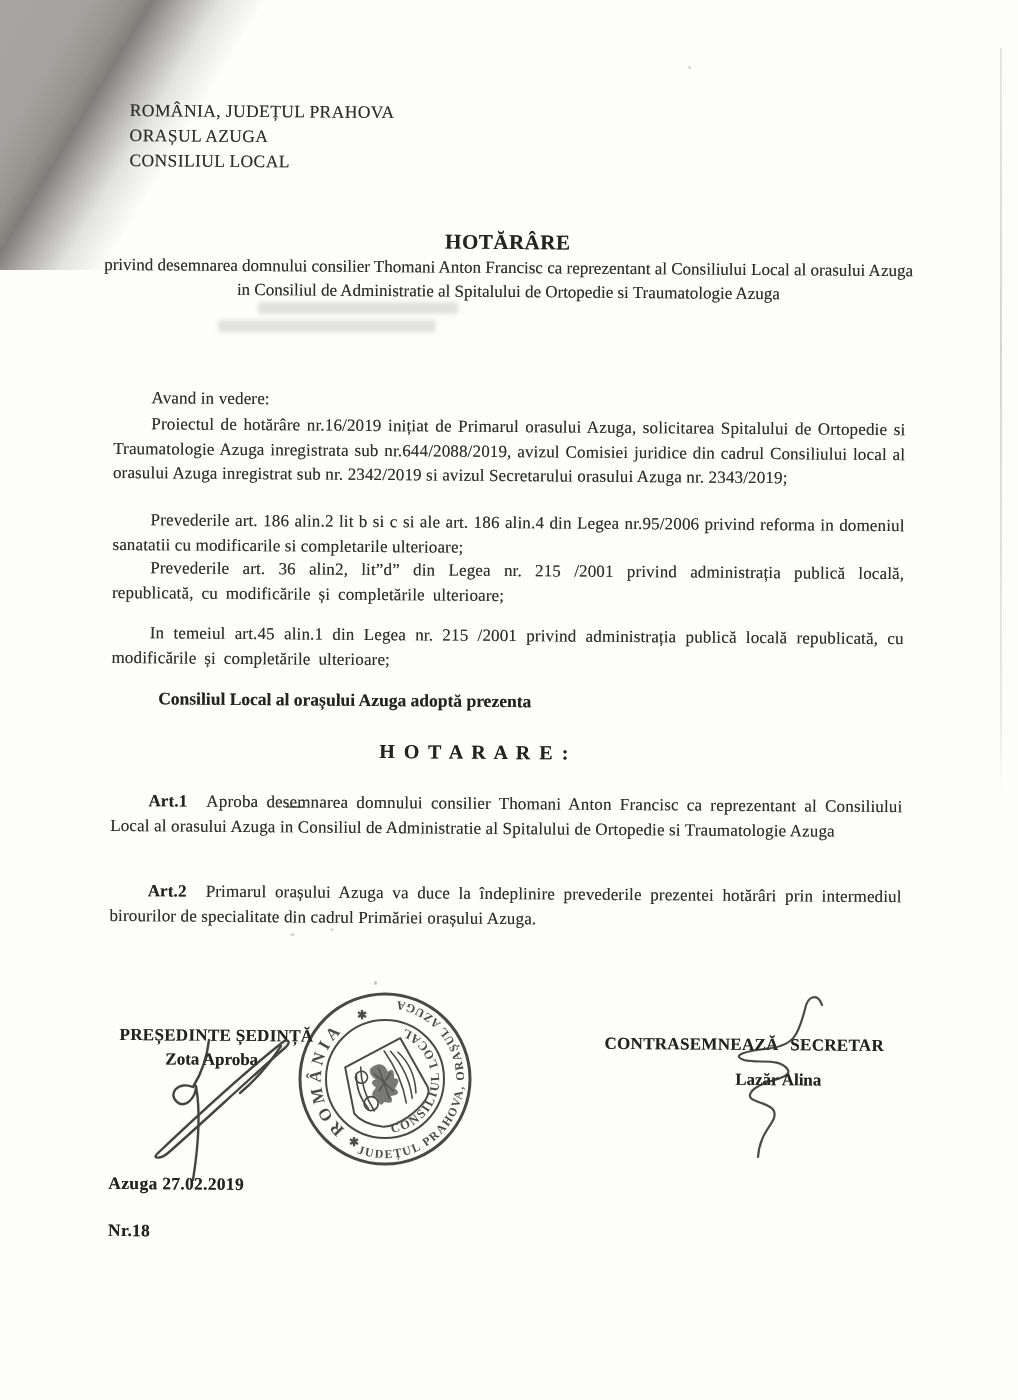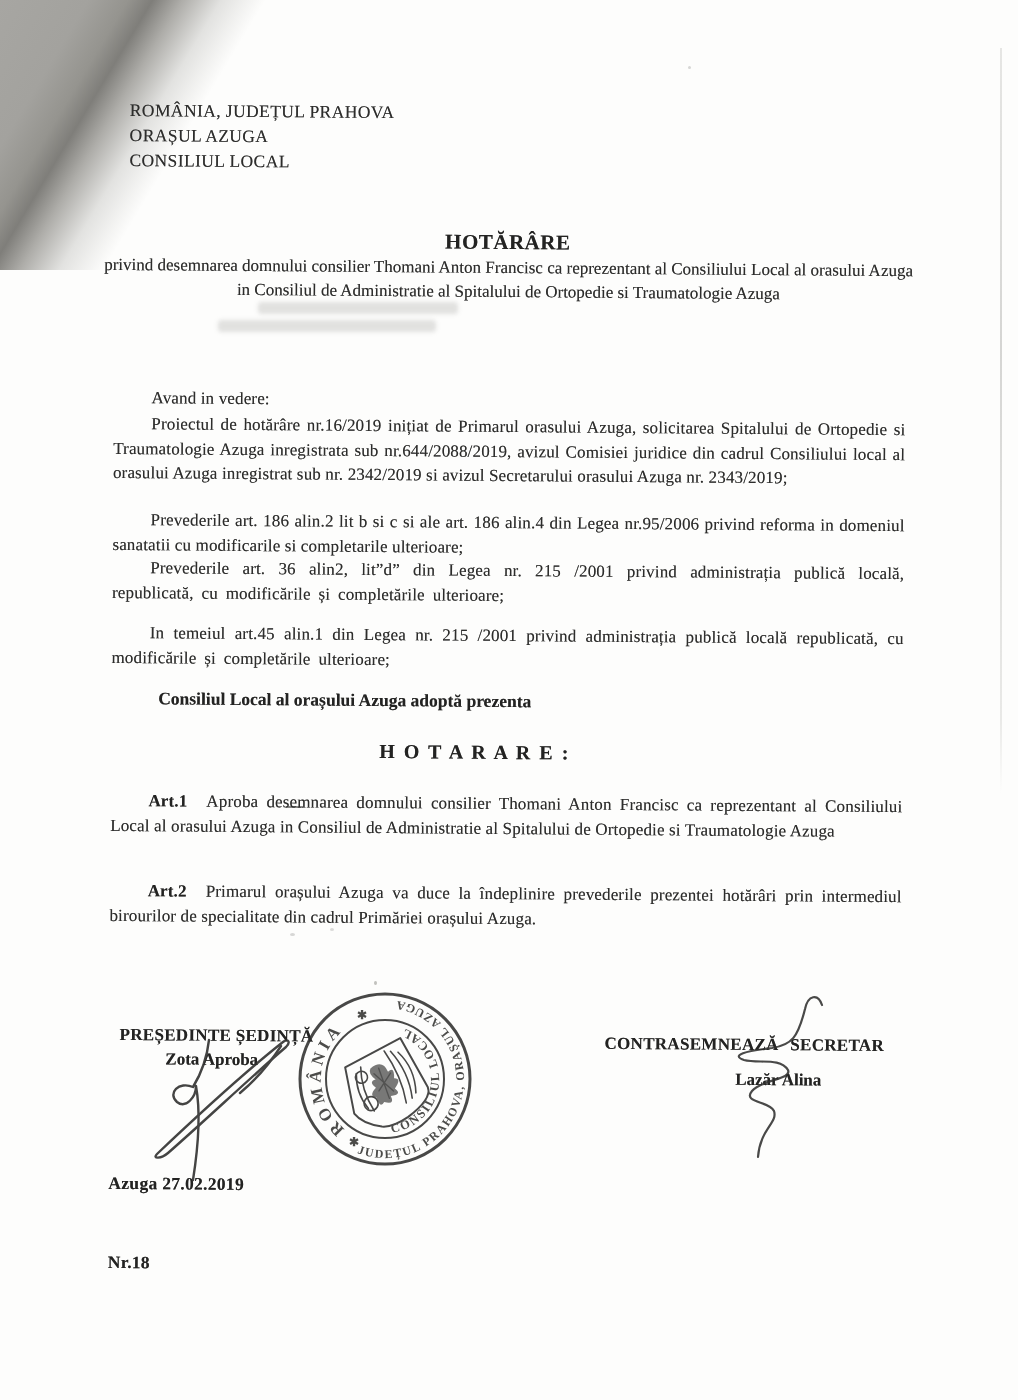--- a/index.html
+++ b/index.html
@@ -96,21 +96,21 @@
 
     <p class="blk para" style="top:879px;margin:0;"><span class="art-label">Art.2</span><span>Primarul orașului Azuga va duce la îndeplinire prevederile prezentei hotărâri prin intermediul birourilor de specialitate din cadrul Primăriei orașului Azuga.</span></p>
 
     <div class="blk sig-role" style="left:127px;top:1025px;">PREȘEDINTE ȘEDINȚĂ</div>
     <div class="blk sig-name" style="left:173px;top:1049px;">Zota Aproba</div>
 
     <div class="blk sig-role wgap" style="left:612px;top:1030px;">CONTRASEMNEAZĂ SECRETAR</div>
     <div class="blk sig-name" style="left:743px;top:1056px;margin-top:9px;">Lazăr Alina</div>
 
     <div class="blk footer-line" style="left:117px;top:1173px;">Azuga 27.02.2019</div>
-    <div class="blk footer-line" style="left:117px;top:1252px;">Nr.18</div>
+    <div class="blk footer-line" style="left:117px;top:1220px;">Nr.18</div>
 
   </div>
 
   <svg style="left:285px;top:979px;" width="200" height="200" viewBox="0 0 200 200">
     <g opacity=".88">
       <circle cx="100" cy="100" r="85" class="ink" stroke-width="3"></circle>
       <circle cx="100" cy="100" r="59" class="ink" stroke-width="2"></circle>
       <defs>
         <path id="arcRomania" d="M 63.3 152.4 A 64 64 0 0 1 72.9 42.0"></path>
         <path id="arcCounty" d="M 66.6 171.6 A 79 79 0 1 0 106.9 21.3"></path>

